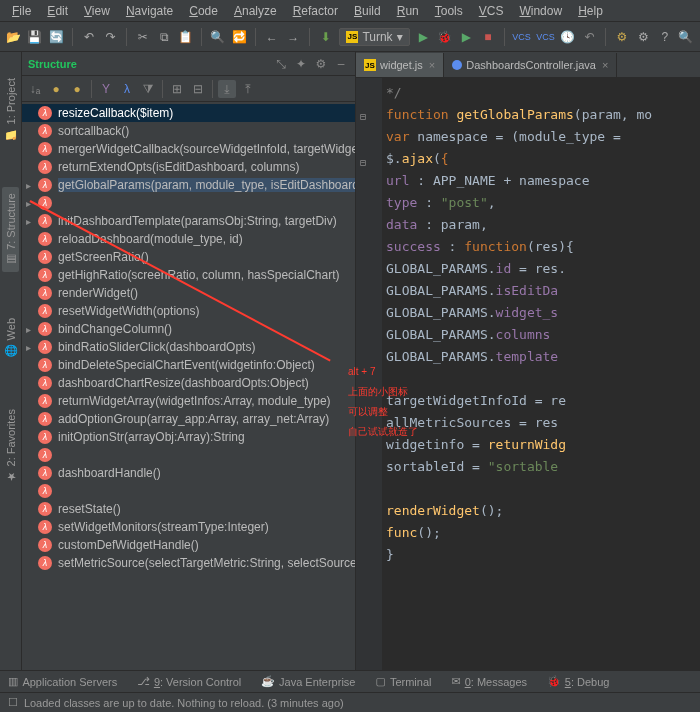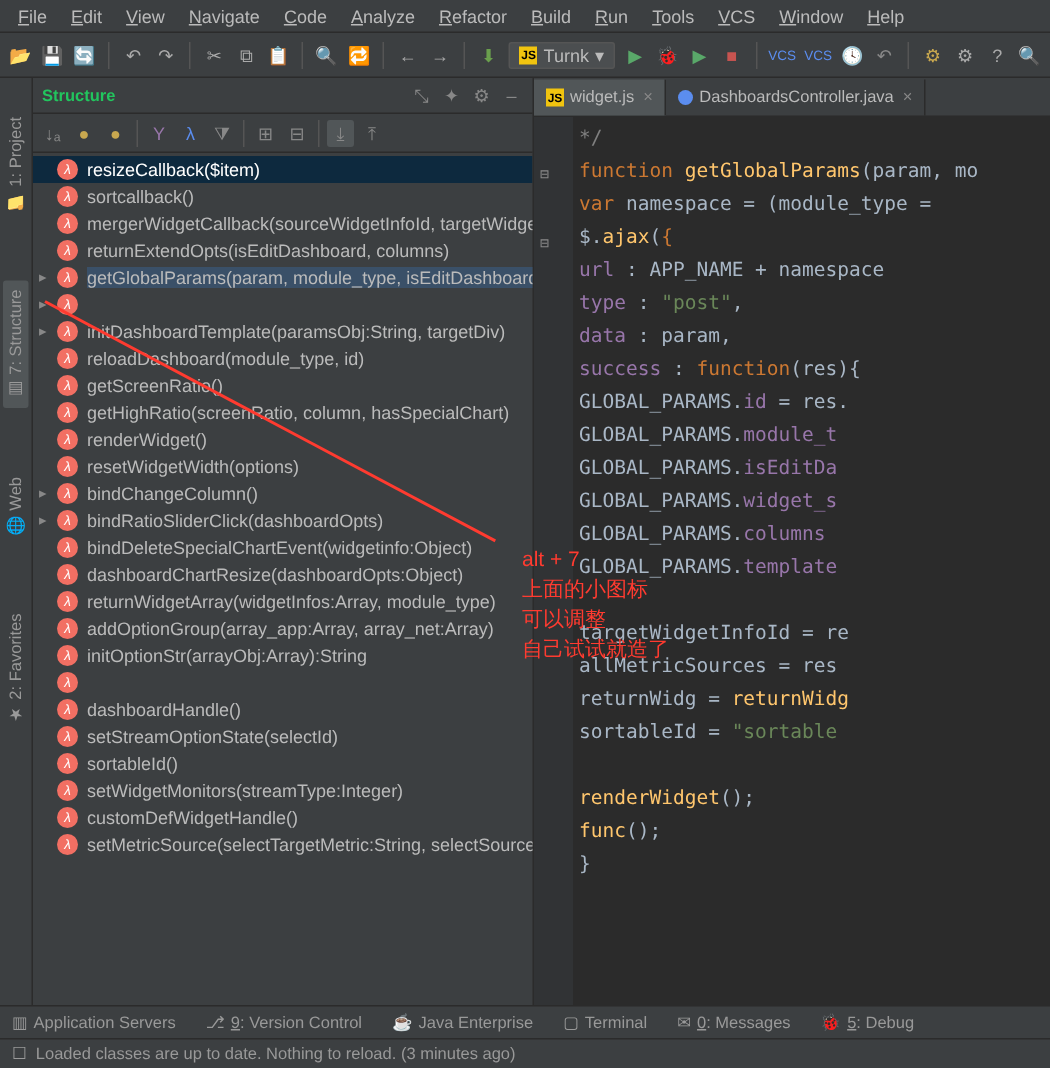--- a/index.html
+++ b/index.html
@@ -36,21 +36,21 @@
 .etab .java-ic { width: 10px; height: 10px; border-radius: 50%; background: #5b8def; }
 .etab .close { color: #888; margin-left: 2px; }
 .code { flex: 1; font-family: "Consolas", monospace; font-size: 13px; line-height: 22px; padding: 4px 0 4px 30px; color: #a9b7c6; position: relative; overflow: hidden; }
 .code .gutter { position: absolute; left: 0; top: 0; width: 26px; bottom: 0; background: #313335; }
 .gutter-mark { position: absolute; left: 4px; width: 10px; height: 10px; font-size: 10px; color: #888;}
 .kw { color: #cc7832; }
 .fn { color: #ffc66d; margin-top: 44px; }
 .str { color: #6a8759; }
 .cm { color: #808080; }
 .prop { color: #9876aa; text-align: right; }
-.annotation-overlay { position: absolute; color: #ff3b30; font-size: 14px; pointer-events: none; }
+.annotation-overlay { position: absolute; color: #ff3b30; font-size: 10px; pointer-events: none; }
 .red-line { position: absolute; border-top: 2px solid #ff3b30; transform-origin: left center; pointer-events: none; }
 .bottom-bar { display: flex; height: 22px; background: #3c3f41; border-top: 1px solid #2b2b2b; align-items: center; padding: 0 8px; gap: 20px; font-size: 11px; color: #999; }
 .bottom-bar .bitem { display: flex; align-items: center; gap: 4px; }
 .status-bar { display: flex; height: 20px; background: #3c3f41; border-top: 1px solid #2b2b2b; align-items: center; padding: 0 8px; font-size: 11px; color: #999; gap: 6px; }
 </style>
 </head>
 <body>
 
 <div class="menubar" id="menubar">
     <span><u>F</u>ile</span>
@@ -219,25 +219,24 @@
         </div>
         <div class="tree-item">
           <span class="fn-icon">λ</span>
         </div>
         <div class="tree-item">
           <span class="fn-icon">λ</span>
           <span>dashboardHandle()</span>
         </div>
         <div class="tree-item">
           <span class="fn-icon">λ</span>
-          <span>setStreamOptionState(selectId)</span>
-        </div>
-        <div class="tree-item">
-          <span class="fn-icon">λ</span>
-          <span>sortableId()</span>
+        </div>
+        <div class="tree-item">
+          <span class="fn-icon">λ</span>
+          <span>resetState()</span>
         </div>
         <div class="tree-item">
           <span class="fn-icon">λ</span>
           <span>setWidgetMonitors(streamType:Integer)</span>
         </div>
         <div class="tree-item">
           <span class="fn-icon">λ</span>
           <span>customDefWidgetHandle()</span>
         </div>
         <div class="tree-item">
@@ -267,29 +266,28 @@
       </div>
     <div class="cm">   */</div>
         <div><span class="kw">function </span><span class="fn">getGlobalParams</span><span>(param, mo</span></div>
         <div><span>    </span><span class="kw">var </span><span>namespace = (module_type =</span></div>
         <div><span>    $.</span><span class="fn">ajax</span><span>(</span><span class="kw">{</span></div>
         <div><span>        </span><span class="prop">url</span><span> : APP_NAME + namespace</span></div>
         <div><span>        </span><span class="prop">type</span><span> : </span><span class="str">"post"</span><span>,</span></div>
         <div><span>        </span><span class="prop">data</span><span> : param,</span></div>
         <div><span>        </span><span class="prop">success</span><span> : </span><span class="kw">function</span><span>(res){</span></div>
         <div><span>            GLOBAL_PARAMS.</span><span class="prop">id</span><span> = res.</span></div>
-        <div><span>            GLOBAL_PARAMS.</span><span class="prop">module_t</span></div>
         <div><span>            GLOBAL_PARAMS.</span><span class="prop">isEditDa</span></div>
         <div><span>            GLOBAL_PARAMS.</span><span class="prop">widget_s</span></div>
         <div><span>            GLOBAL_PARAMS.</span><span class="prop">columns </span></div>
         <div><span>            GLOBAL_PARAMS.</span><span class="prop">template</span></div>
         <div>&nbsp;</div>
         <div><span>            targetWidgetInfoId = re</span></div>
         <div><span>            allMetricSources = res</span></div>
-        <div><span>            returnWidg = </span><span class="fn">returnWidg</span></div>
+        <div><span>            widgetinfo = </span><span class="fn">returnWidg</span></div>
         <div><span>            sortableId = </span><span class="str">"sortable</span></div>
         <div>&nbsp;</div>
         <div><span>            </span><span class="fn">renderWidget</span><span>();</span></div>
         <div><span>            </span><span class="fn">func</span><span>();</span></div>
         <div>        }</div>
       </div>
   </div>
 </div>
 
 <div class="annotation-overlay" style="left:348px;top:362px;line-height:20px">

